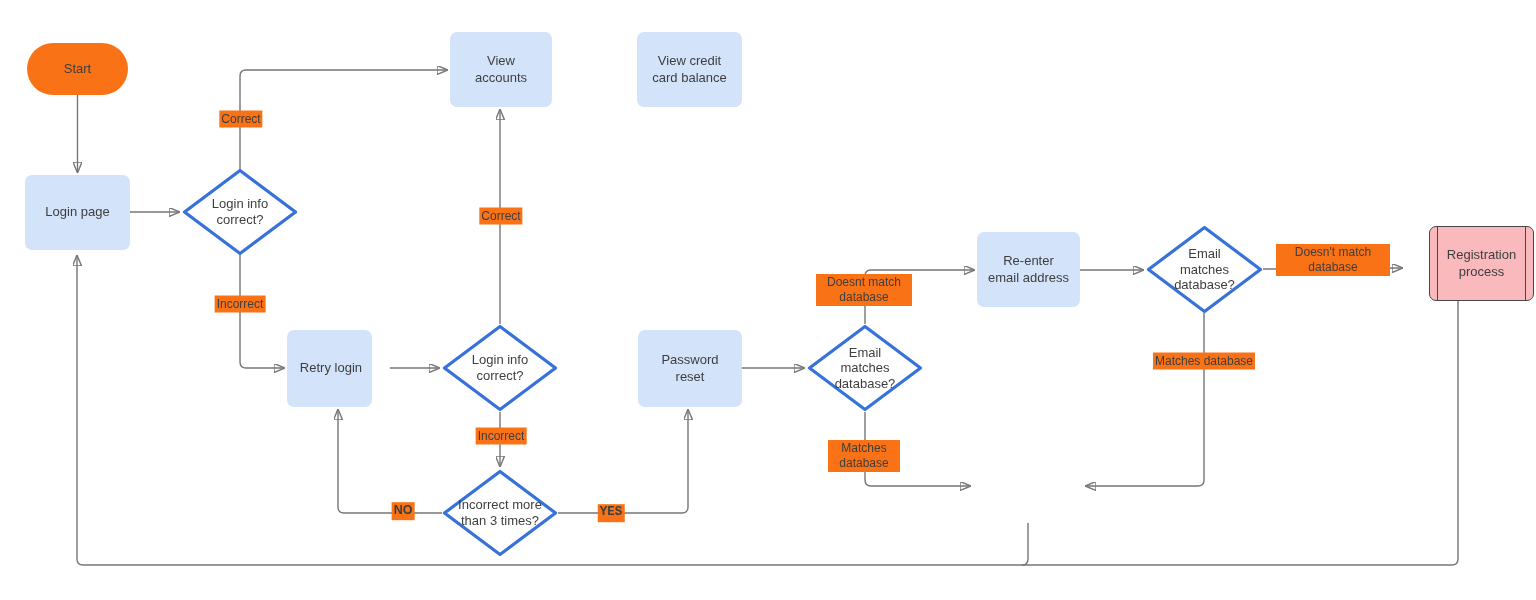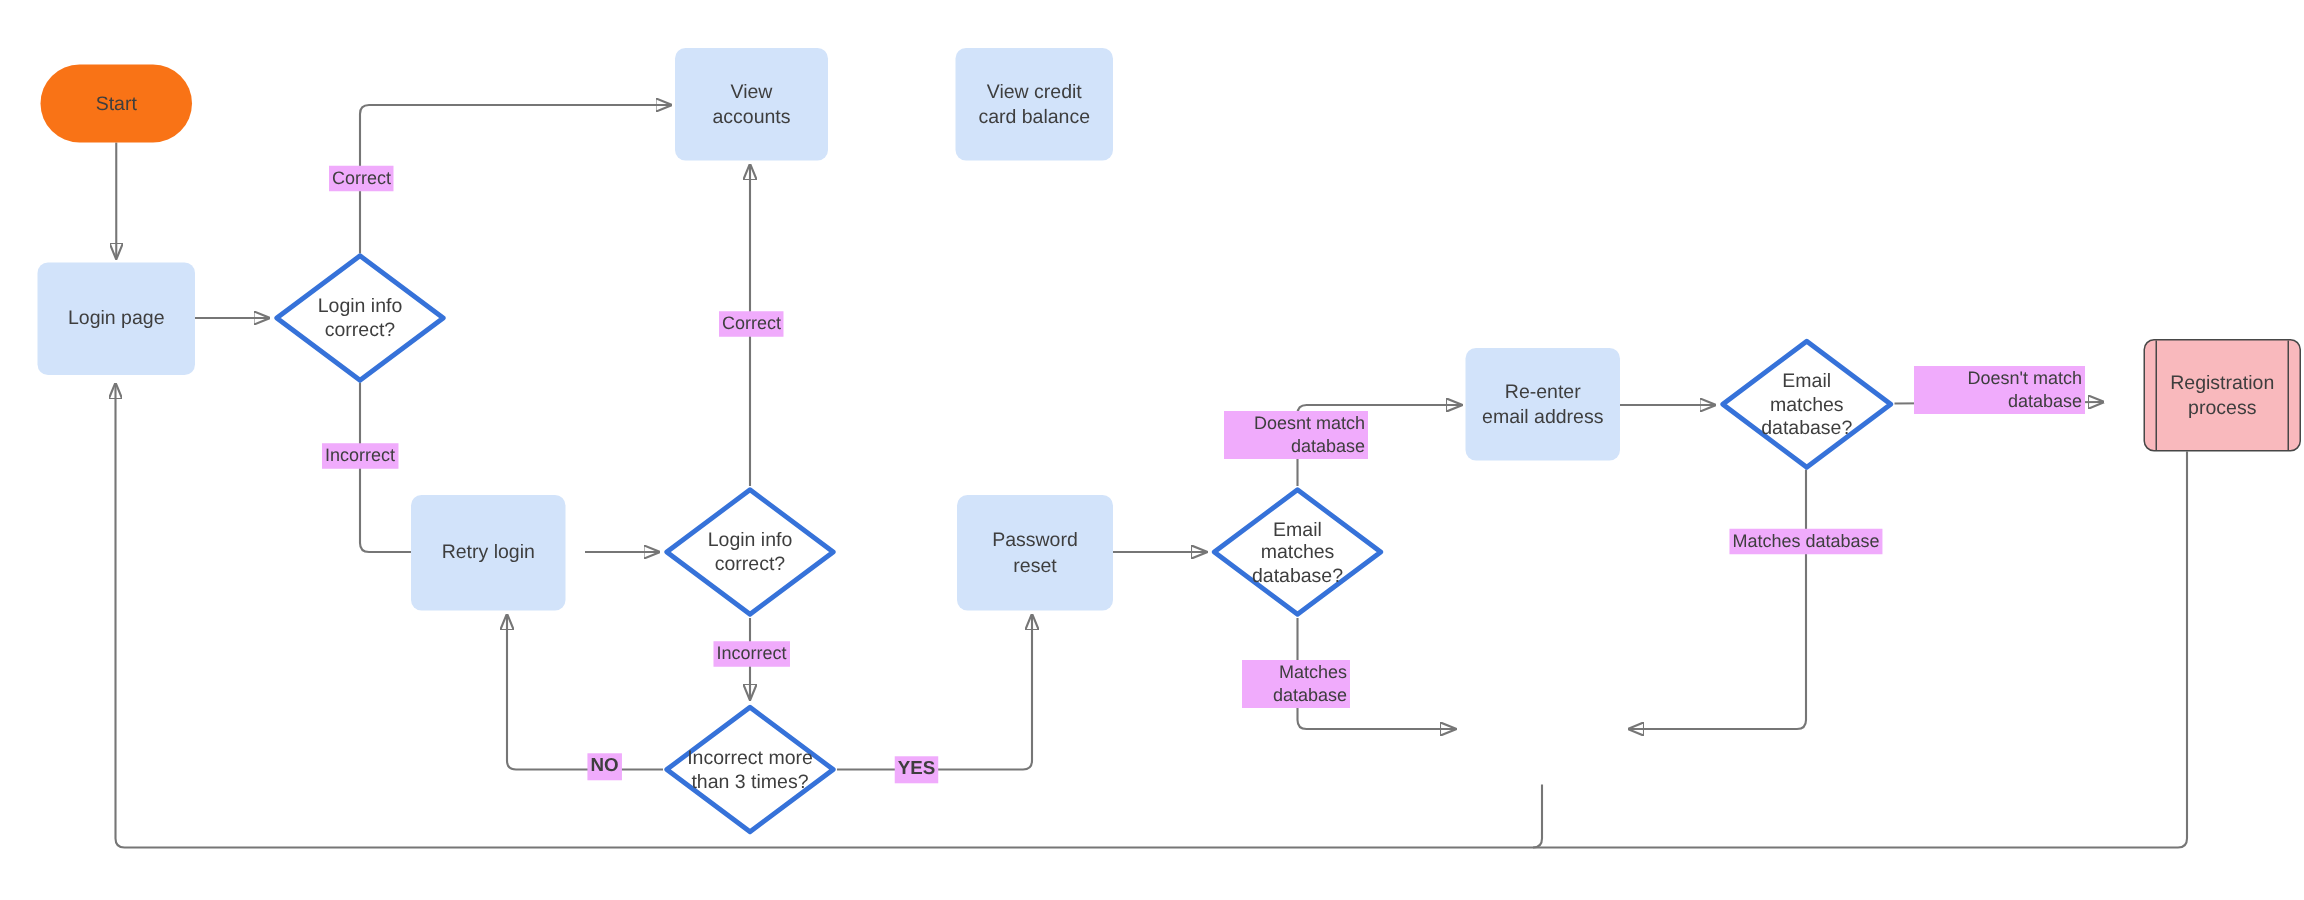--- a/index.html
+++ b/index.html
@@ -44,23 +44,23 @@
   .decision svg{position:absolute;left:0;top:0;}
   .decision .dlabel{
     position:absolute;inset:0;z-index:2;
     display:flex;align-items:center;justify-content:center;
     text-align:center;padding:0 16px;
     font-size:13px;line-height:1.2;color:#3e3e3e;
   }
   .edge-label{
     position:absolute;z-index:3;
     transform:translate(-50%,-50%);
-    background:#f0abfc;
+    background:#f97316;
     font-size:12px;line-height:1.25;color:#3e3e3e;
-    text-align:right;padding:1px 2px;
+    text-align:center;padding:1px 2px;
     white-space:nowrap;
   }
   .edge-label.wrap{white-space:normal;}
   .edge-label.bold{font-weight:bold;font-size:12.5px;}
 </style>
 </head>
 <body>
 
 <div class="canvas">
 
@@ -105,21 +105,21 @@
   </div>
 
   <div class="node process" style="left:450px;top:32px;width:102px;height:75px;">
     <span>View accounts</span>
   </div>
 
   <div class="node process" style="left:637px;top:32px;width:105px;height:75px;">
     <span>View credit card balance</span>
   </div>
 
-  <div class="node process" style="left:274px;top:330px;width:103px;height:77px;">
+  <div class="node process" style="left:287px;top:330px;width:85px;height:77px;justify-content:flex-end;">
     <span>Retry login</span>
   </div>
 
   <div class="node decision" style="left:442px;top:324px;width:116px;height:88px;">
     <svg width="116" height="88" viewBox="0 0 116 88">
       <polygon points="58,2.5 113.5,44 58,85.5 2.5,44" fill="#ffffff" stroke="#3672d9" stroke-width="3.2" stroke-linejoin="round"></polygon>
     </svg>
     <div class="dlabel">Login info correct?</div>
   </div>
 
@@ -157,19 +157,19 @@
     <span class="bar right"></span>
     <span>Registration process</span>
   </div>
 
 
   <div class="edge-label" style="left:241px;top:119px;">Correct</div>
   <div class="edge-label" style="left:240px;top:304px;">Incorrect</div>
   <div class="edge-label" style="left:501px;top:216px;">Correct</div>
   <div class="edge-label" style="left:501px;top:436px;">Incorrect</div>
   <div class="edge-label bold" style="left:403px;top:511px;">NO</div>
-  <div class="edge-label bold" style="left:611px;top:513px;">YES</div>
+  <div class="edge-label bold" style="left:611px;top:513px;font-family:Liberation Mono, monospace;">YES</div>
   <div class="edge-label wrap" style="left:864px;top:290px;width:92px;">Doesnt match database</div>
   <div class="edge-label wrap" style="left:864px;top:456px;width:68px;">Matches database</div>
   <div class="edge-label wrap" style="left:1333px;top:260px;width:110px;">Doesn't match database</div>
   <div class="edge-label" style="left:1204px;top:361px;">Matches database</div>
 
 </div>
 
 </body></html>

